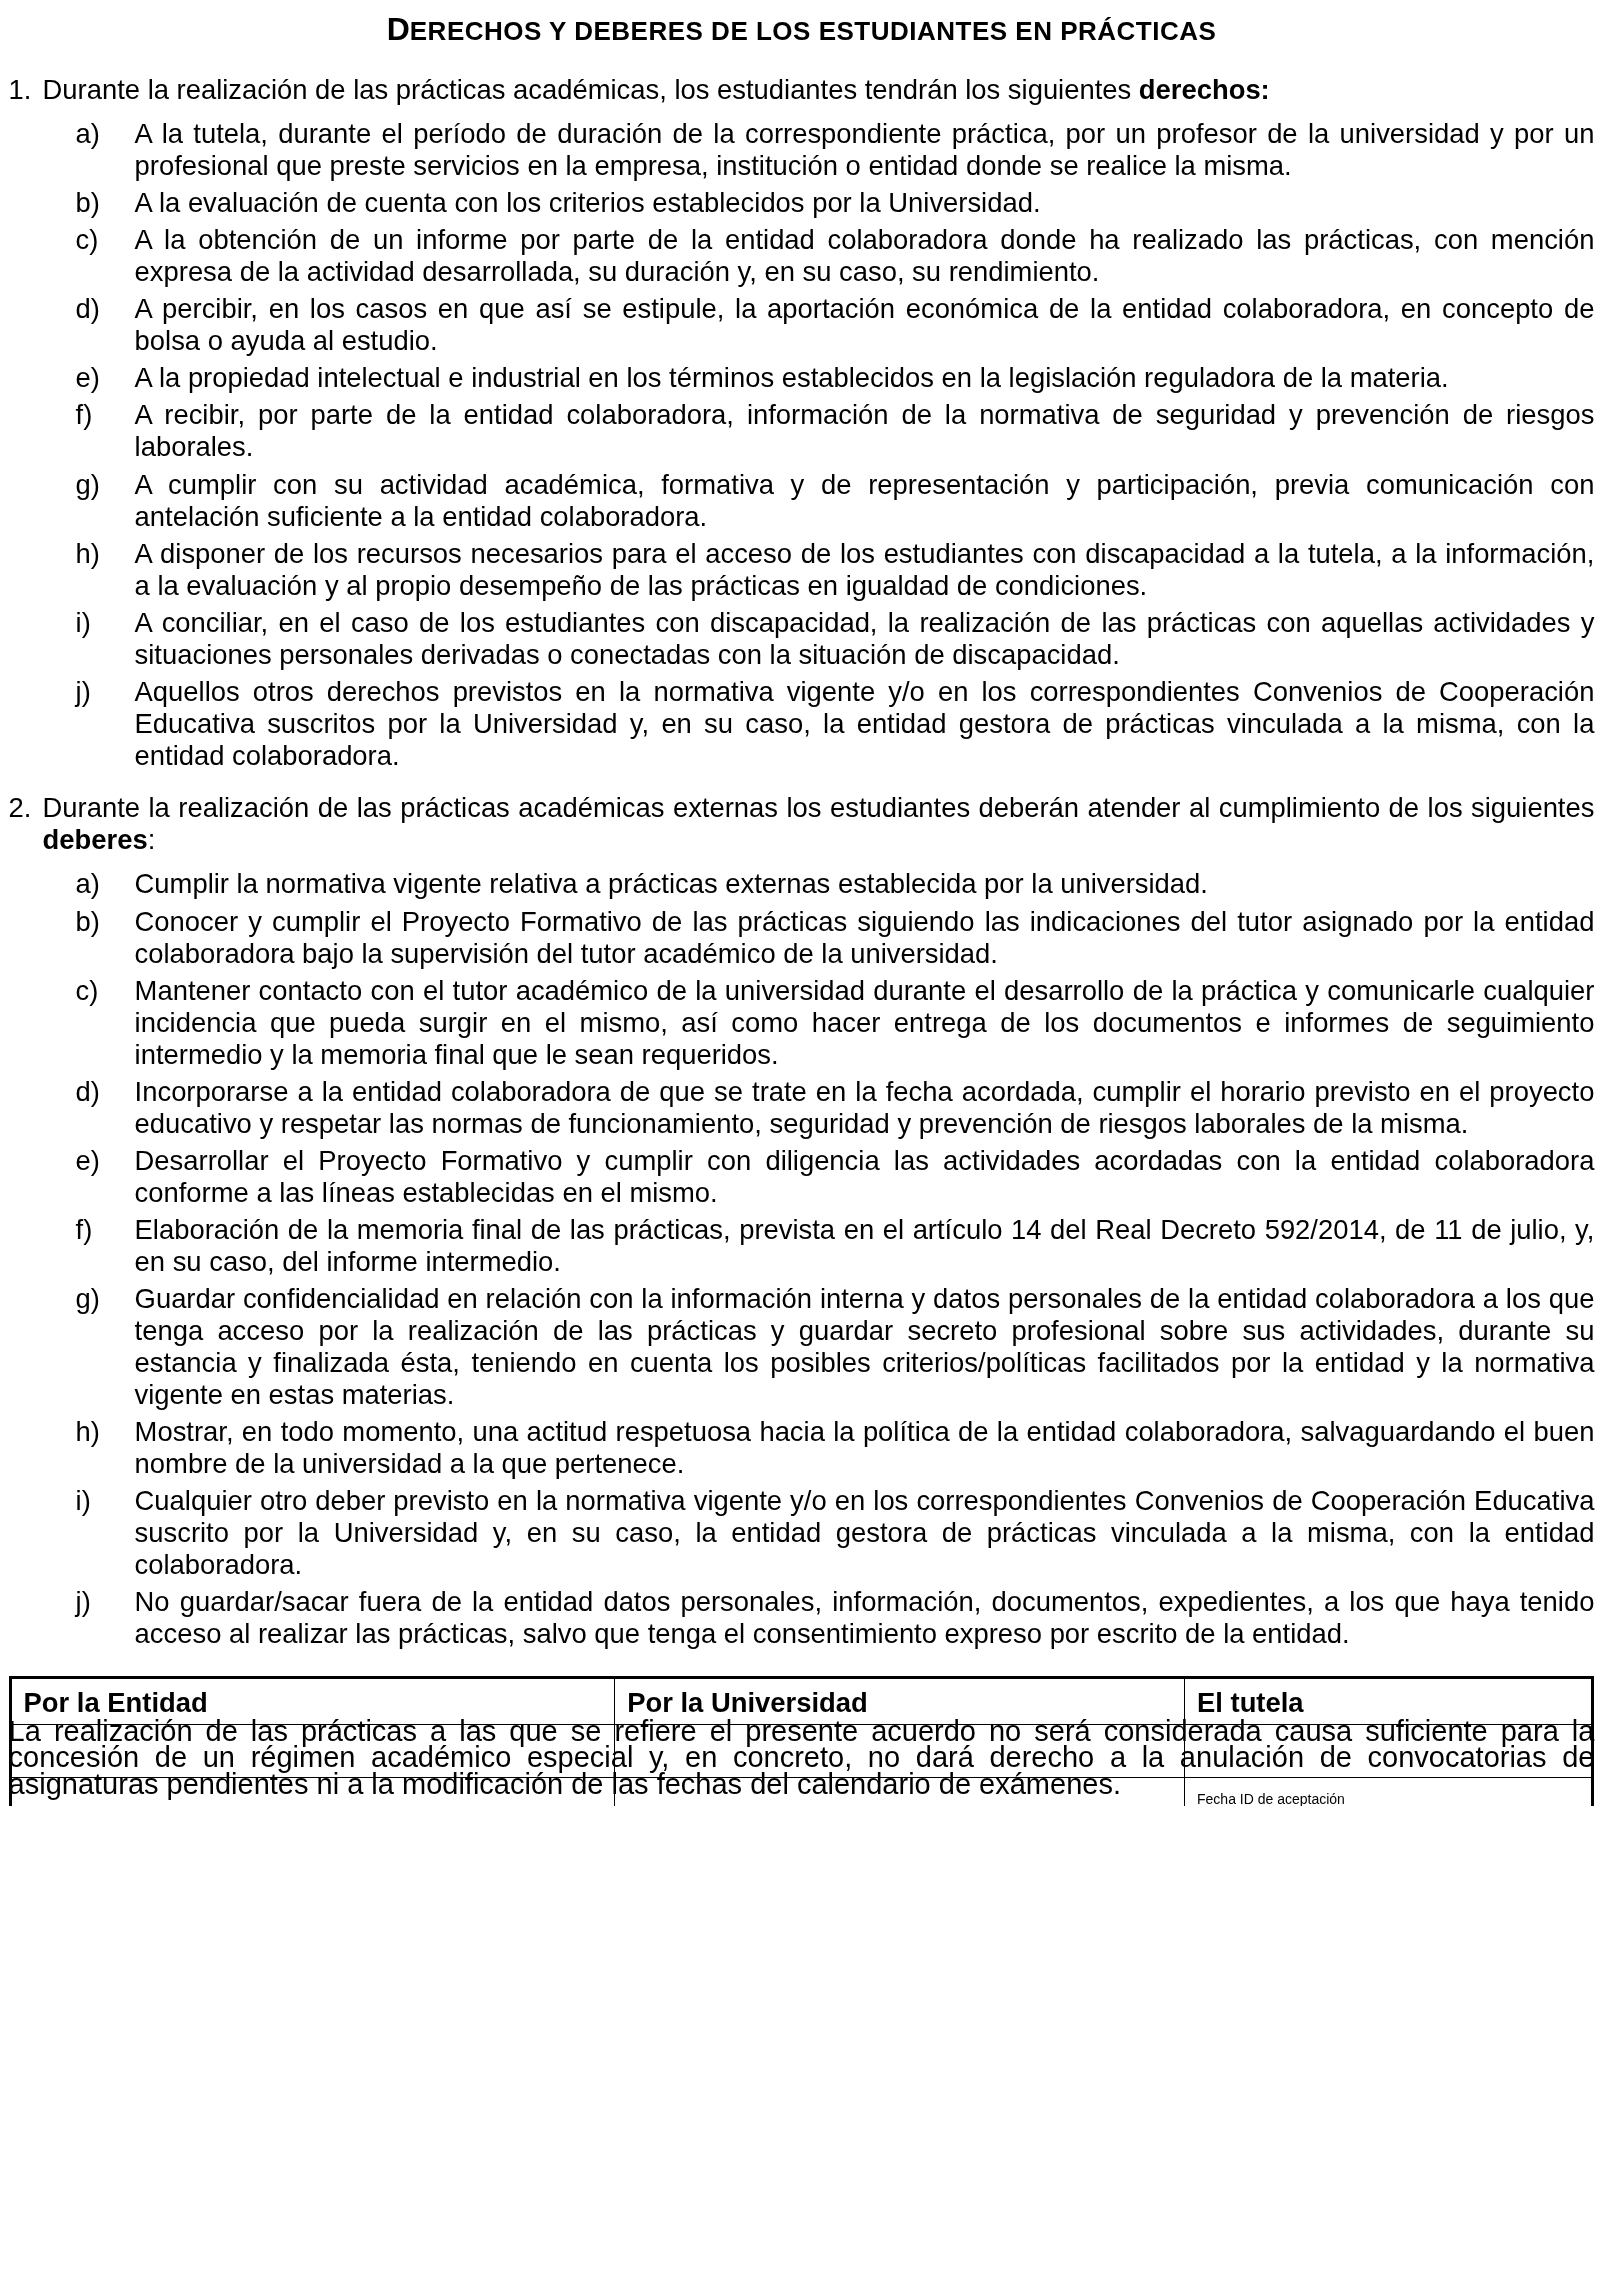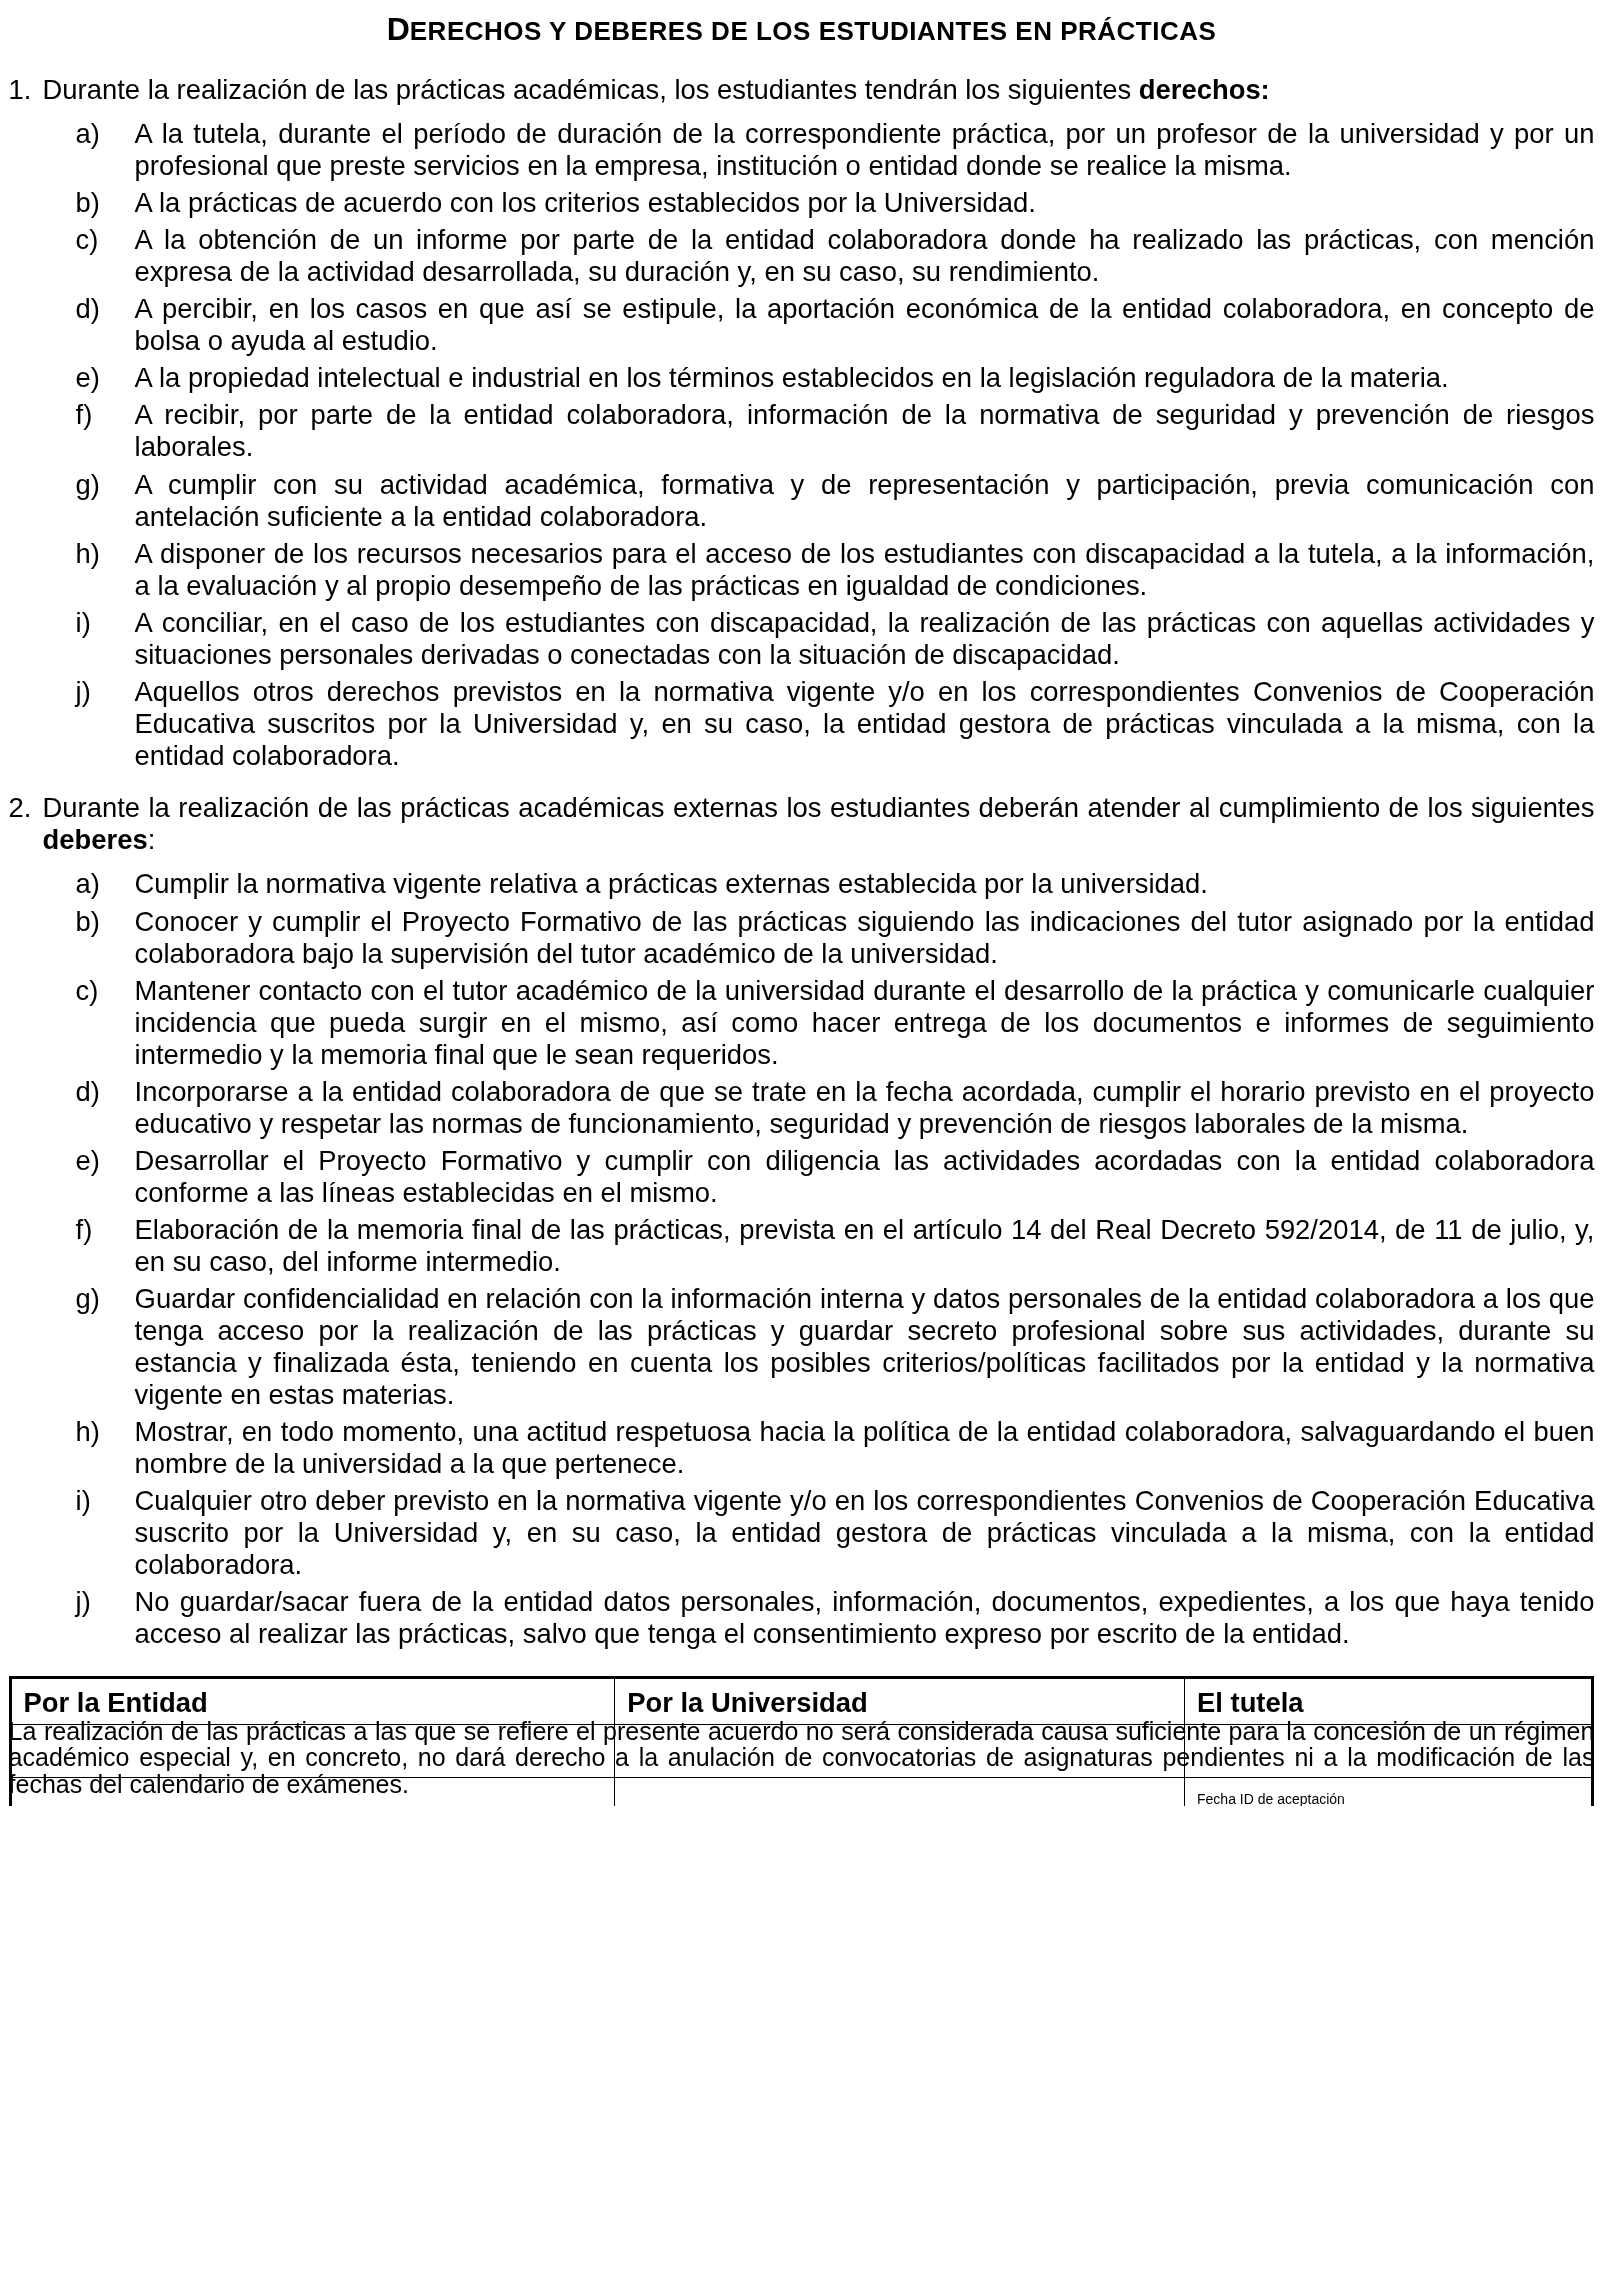--- a/index.html
+++ b/index.html
@@ -63,21 +63,21 @@
     vertical-align: middle;
     padding: 6.9px 3.4px;
     margin-top: 13px;
   }
 
   .footnote {
     position: absolute;
     left: 8.6px;
     right: 8.6px;
     bottom: 8.6px;
-    font-size: 25px;
+    font-size: 29px;
     line-height: 26.6px;
     text-align: justify;
   }
 </style>
 </head>
 <body>
 
 <div class="page">
 
   <div class="doc-title"><span class="t-init">D</span><span class="t-rest">ERECHOS Y DEBERES DE LOS ESTUDIANTES EN PRÁCTICAS</span></div>
@@ -87,21 +87,21 @@
       <span class="num-col">1.</span>
       <span class="intro-body"><span>Durante la realización de las prácticas académicas, los estudiantes tendrán los siguientes </span><b>derechos:</b><span></span></span>
     </div>
     <div class="items">
       <div class="item">
         <span class="letter-col">a)</span>
         <span class="item-text">A la tutela, durante el período de duración de la correspondiente práctica, por un profesor de la universidad y por un profesional que preste servicios en la empresa, institución o entidad donde se realice la misma.</span>
       </div>
       <div class="item">
         <span class="letter-col">b)</span>
-        <span class="item-text">A la prácticas de acuerdo con los criterios establecidos por la Universidad.</span>
+        <span class="item-text">A la evaluación de cuenta con los criterios establecidos por la Universidad.</span>
       </div>
       <div class="item">
         <span class="letter-col">c)</span>
         <span class="item-text">A la obtención de un informe por parte de la entidad colaboradora donde ha realizado las prácticas, con mención expresa de la actividad desarrollada, su duración y, en su caso, su rendimiento.</span>
       </div>
       <div class="item">
         <span class="letter-col">d)</span>
         <span class="item-text">A percibir, en los casos en que así se estipule, la aportación económica de la entidad colaboradora, en concepto de bolsa o ayuda al estudio.</span>
       </div>
       <div class="item">

